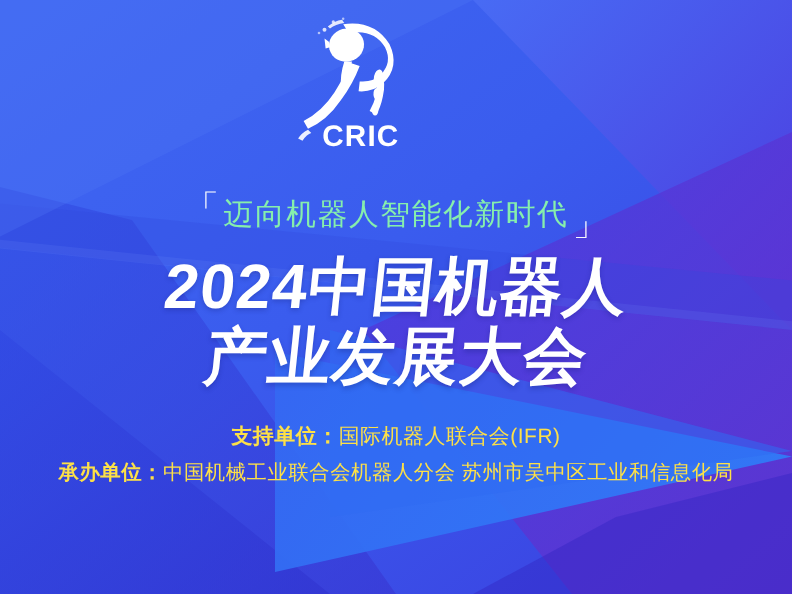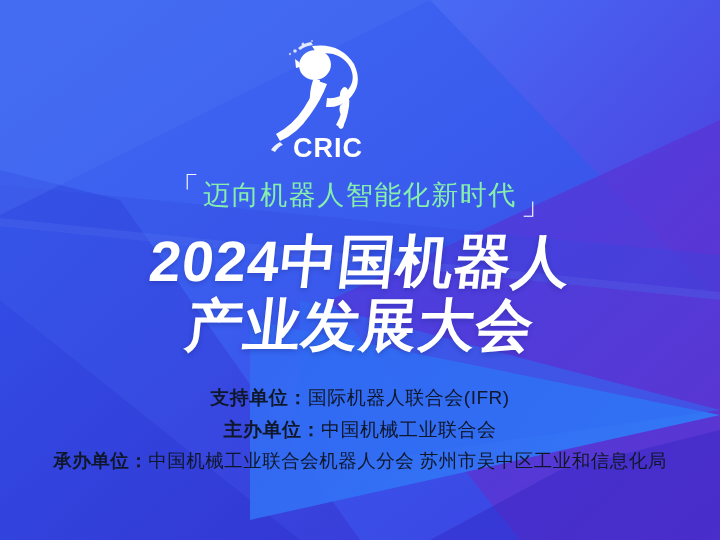--- a/index.html
+++ b/index.html
@@ -24,21 +24,21 @@
     position: absolute;
     inset: 0;
     width: 720px;
     height: 540px;
   }
 
   
   #logo-block {
     position: absolute;
     left: 0;
-    top: 32px;
+    top: 8px;
     width: 656px;
     z-index: 5;
   }
   #logo-mark {
     display: block;
     margin: 0 auto;
   }
 
   
   #subtitle-row {
@@ -100,21 +100,21 @@
   
   #credits-block {
     position: absolute;
     left: 0;
     top: 388px;
     width: 720px;
     z-index: 5;
     text-align: center;
   }
   .credit-row {
-    color: #0f172a;
+    color: #fde047;
     white-space: nowrap;
     line-height: 1;
     margin-bottom: 13px;
     font-size: 19px;
   }
   .credit-row:last-child { margin-bottom: 0; }
   .credit-label {
     font-weight: bold;
     letter-spacing: 0.5px;
   }
@@ -218,21 +218,18 @@
 
   <div id="title-block">
     <div class="title-line" id="title-line-1">2024中国机器人</div>
     <div class="title-line" id="title-line-2">产业发展大会</div>
   </div>
 
   <div id="credits-block">
     <div class="credit-row" id="credit-row-0">
       <span class="credit-label">支持单位：</span><span class="credit-value">国际机器人联合会(IFR)</span>
     </div>
-    <div class="credit-row" id="credit-row-1">
-      <span class="credit-label">主办单位：</span><span class="credit-value">中国机械工业联合会</span>
-    </div>
     <div class="credit-row" id="credit-row-3">
       <span class="credit-label">承办单位：</span><span class="credit-value">中国机械工业联合会机器人分会  苏州市吴中区工业和信息化局</span>
     </div>
   </div>
 
 </div>
 
 </body></html>

